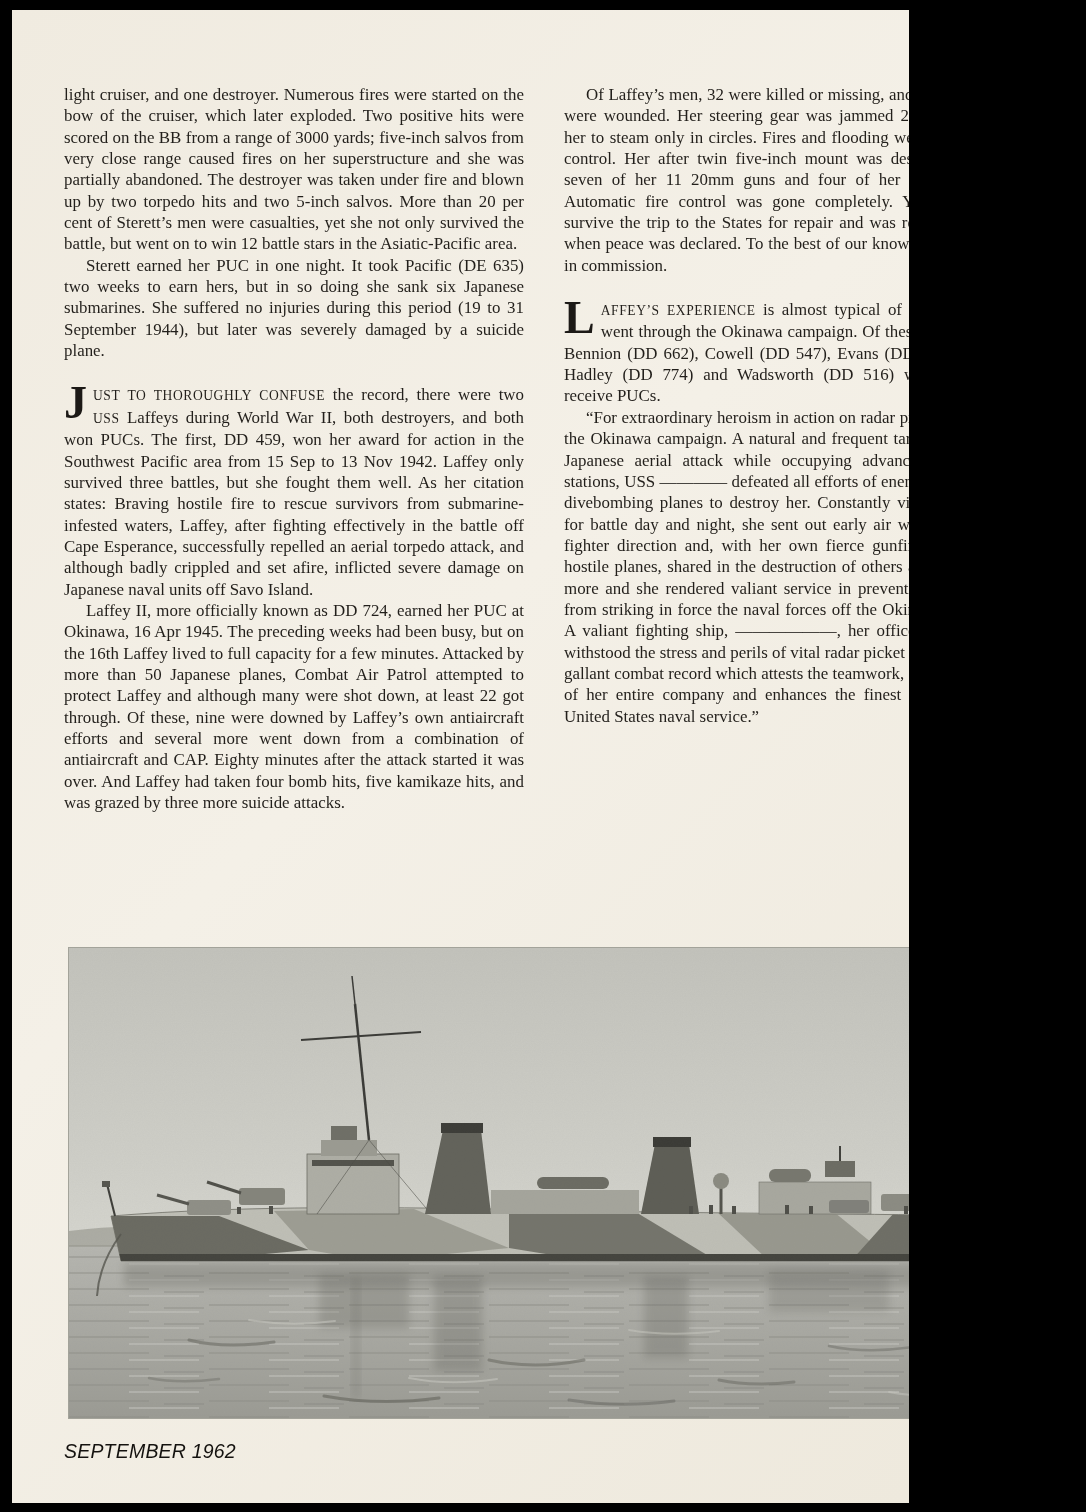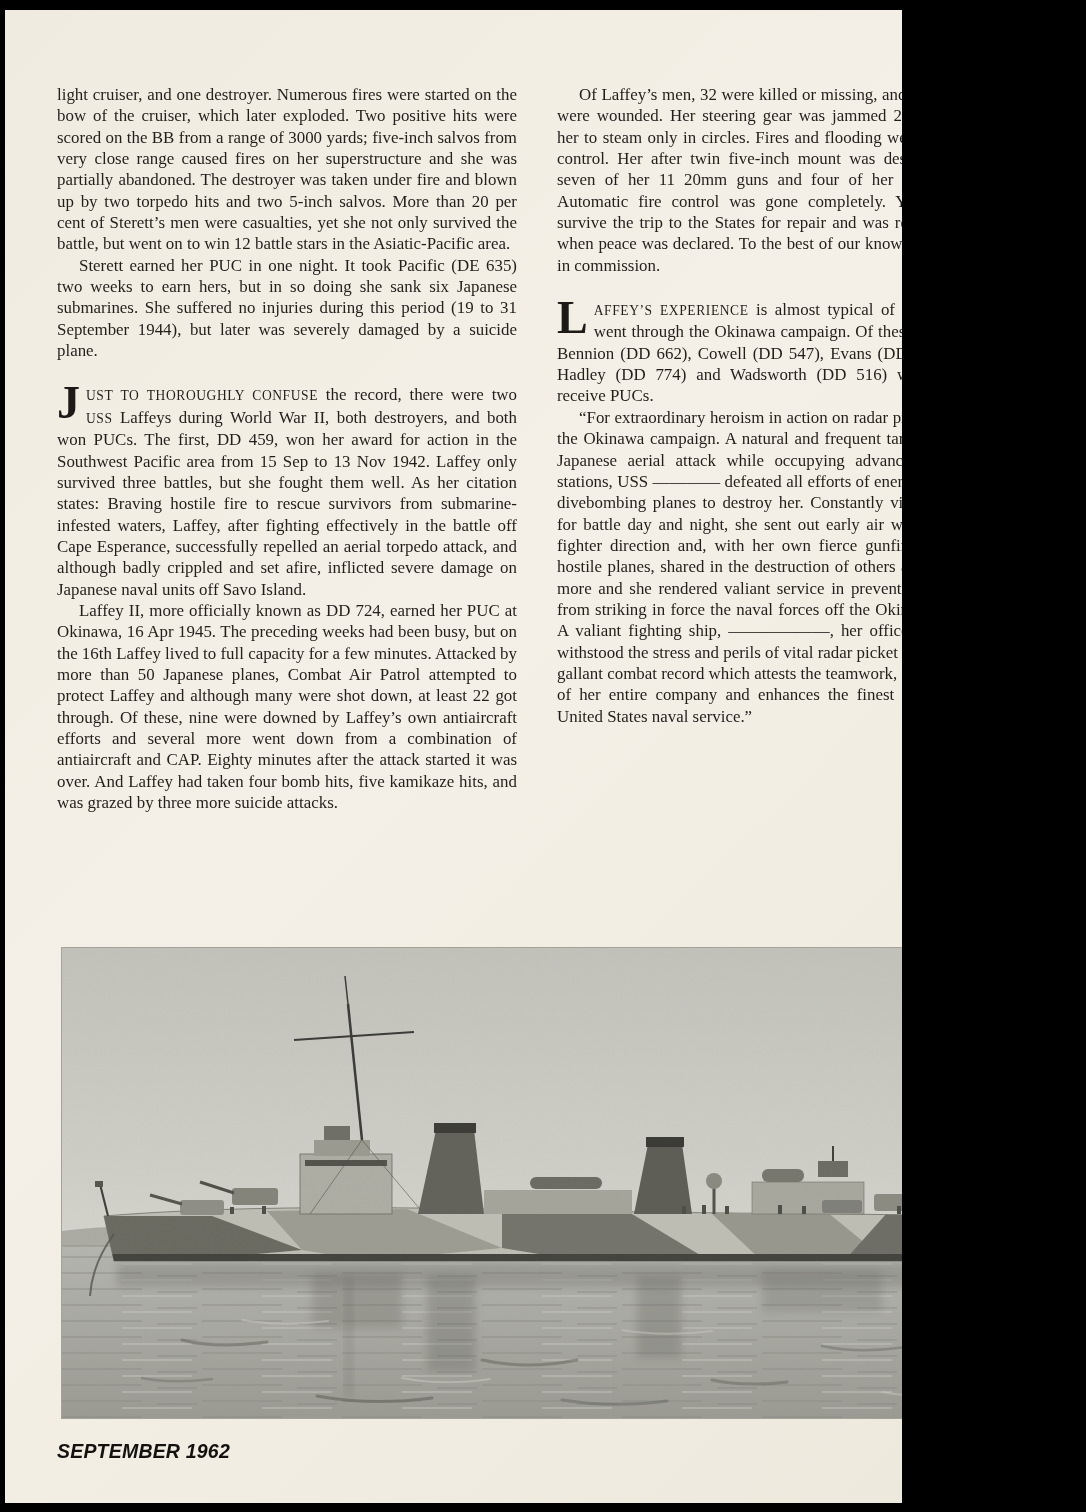--- a/index.html
+++ b/index.html
@@ -1,21 +1,21 @@
 <!DOCTYPE html>
 <html><head>
 <meta charset="utf-8">
 <style>
   html,body{margin:0;padding:0;}
   body{
     width:1086px;height:1512px;position:relative;background:#000;
     font-family:"Liberation Serif", serif;
   }
   .page{
-    position:absolute;left:5px;top:10px;width:897px;height:1493px;
+    position:absolute;left:12px;top:10px;width:897px;height:1493px;
     background:linear-gradient(135deg,#f0ebe0 0%,#f4f0e7 45%,#eee9dd 100%);
     overflow:hidden;
   }
   
   .columns{
     position:absolute;top:74px;left:52px;width:960px;
     display:flex;gap:40px;
   }
   .col{
     width:460px;
@@ -40,21 +40,21 @@
   
   .photo{
     position:absolute;top:938px;left:57px;width:970px;height:470px;
     outline:1px solid #a3a39a;
   }
   .photo svg{display:block;width:970px;height:470px;}
   
   .footer{
     position:absolute;top:1430px;left:52px;width:955px;
     display:flex;justify-content:space-between;align-items:baseline;
-    font-family:"Liberation Sans", sans-serif;font-weight:700;font-style:italic;
+    font-family:"Liberation Sans", sans-serif;font-weight:400;font-style:italic;
     font-size:19.5px;color:#14120f;letter-spacing:0.2px;
   }
 </style>
 </head>
 <body>
 
 <div class="page">
 
   <div class="columns">
     <div class="col">

